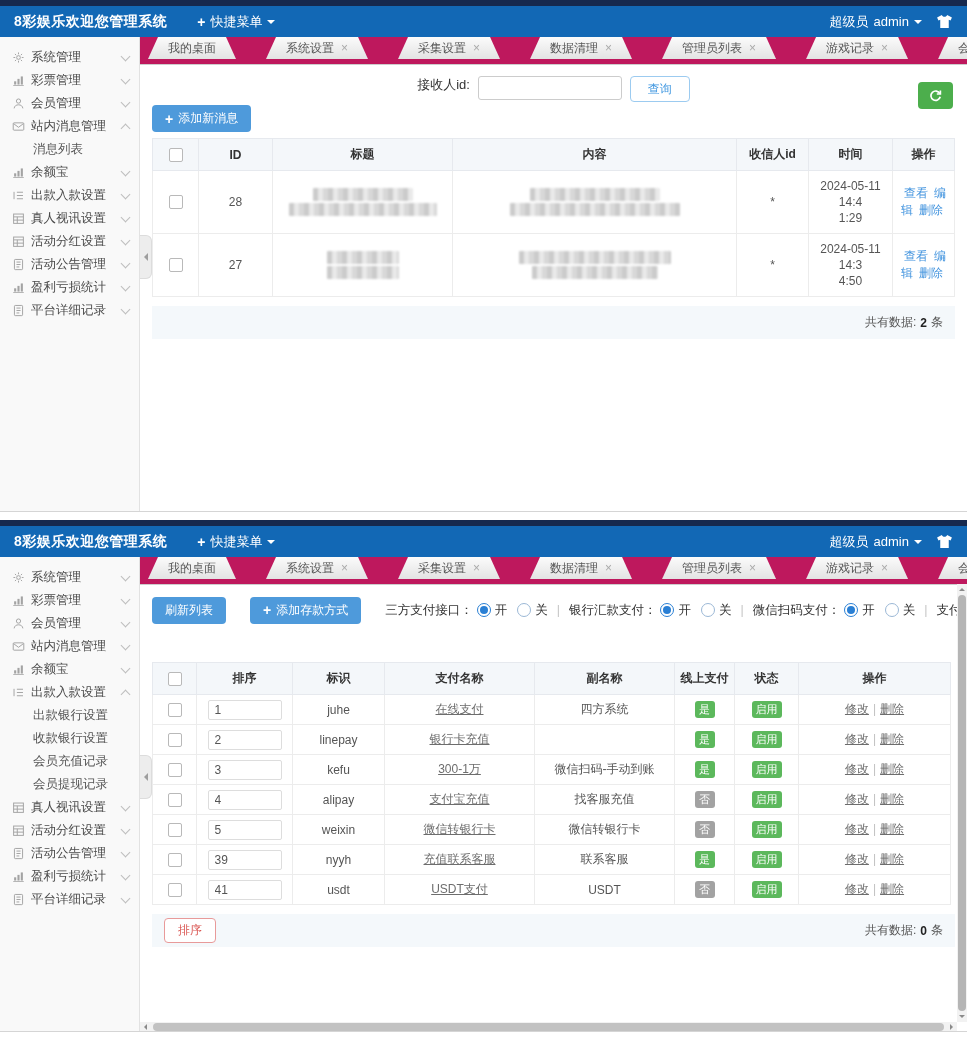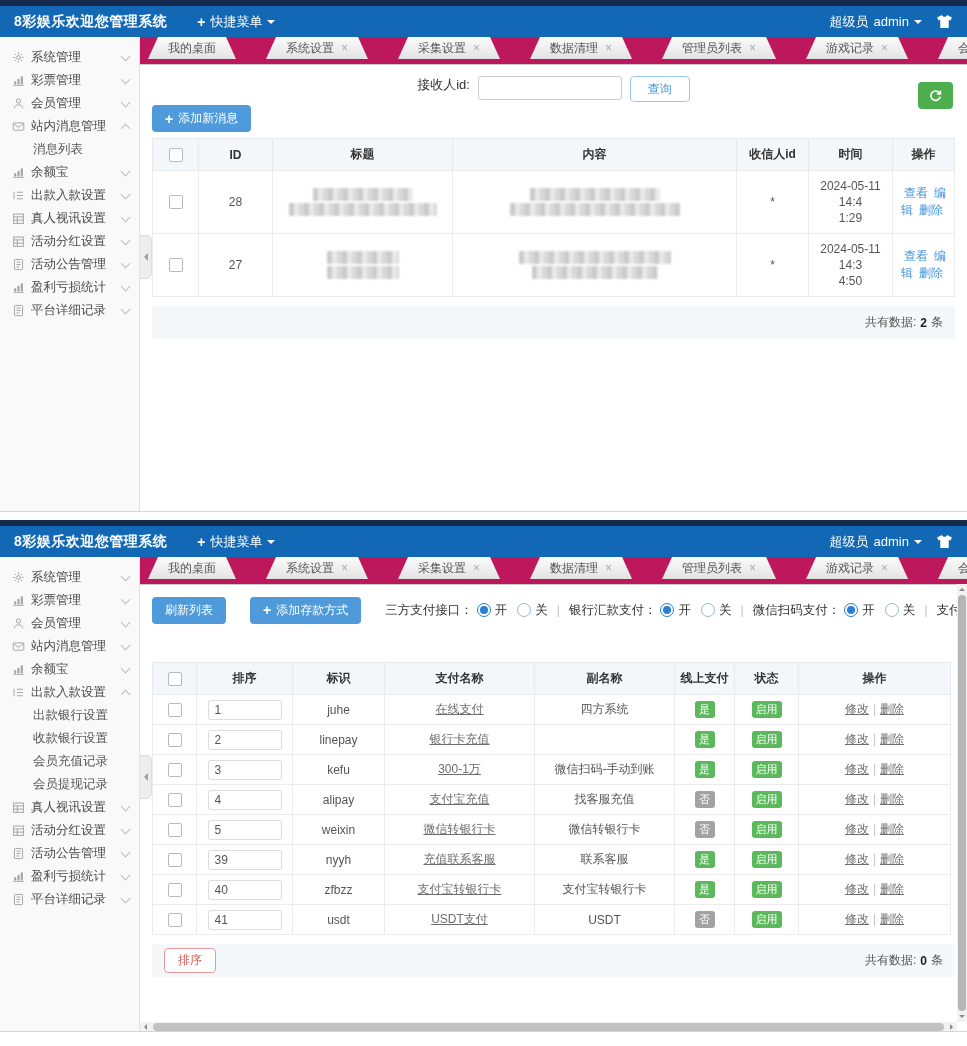--- a/index.html
+++ b/index.html
@@ -635,30 +635,20 @@
                     <td><input class="sort-input" value="39" style=""></td>
                     <td>nyyh</td>
                     <td><a class="ulink">充值联系客服</a></td>
                     <td>联系客服</td>
                     <td><span class="badge green">是</span></td>
                     <td><span class="badge green">启用</span></td>
                     <td><a class="ulink">修改</a><span class="opsep">|</span><a class="ulink">删除</a></td>
                   </tr>
                   <tr>
                     <td><span class="cb"></span></td>
-                    <td><input class="sort-input" value="40" style=""></td>
-                    <td>zfbzz</td>
-                    <td><a class="ulink">支付宝转银行卡</a></td>
-                    <td>支付宝转银行卡</td>
-                    <td><span class="badge green">是</span></td>
-                    <td><span class="badge green">启用</span></td>
-                    <td><a class="ulink">修改</a><span class="opsep">|</span><a class="ulink">删除</a></td>
-                  </tr>
-                  <tr>
-                    <td><span class="cb"></span></td>
                     <td><input class="sort-input" value="41" style=""></td>
                     <td>usdt</td>
                     <td><a class="ulink">USDT支付</a></td>
                     <td>USDT</td>
                     <td><span class="badge gray">否</span></td>
                     <td><span class="badge green">启用</span></td>
                     <td><a class="ulink">修改</a><span class="opsep">|</span><a class="ulink">删除</a></td>
                   </tr>
                 </tbody>
             </table>

